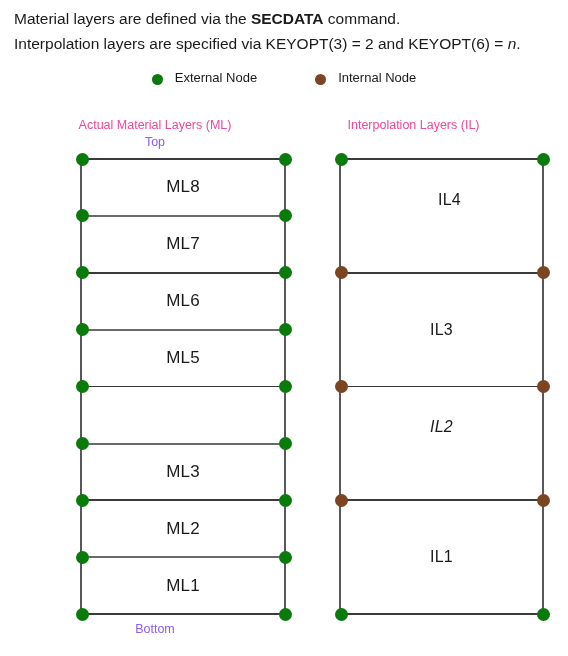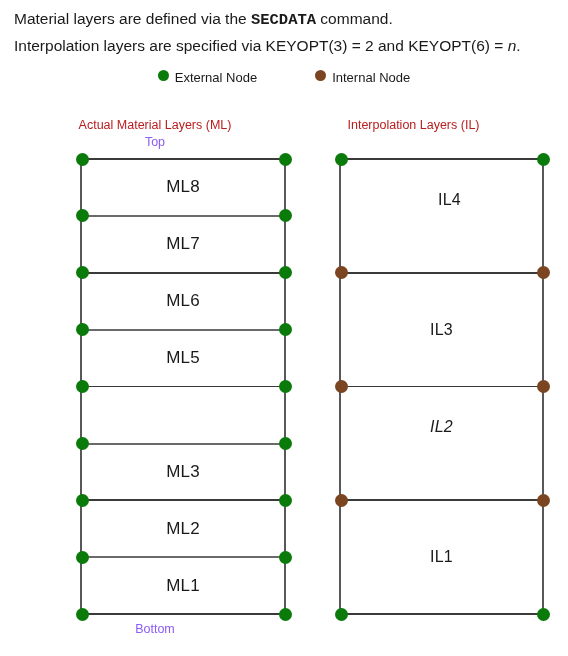--- a/index.html
+++ b/index.html
@@ -22,55 +22,55 @@
     left: 14px;
     top: 6px;
     width: 552px;
   }
   .header-line {
     font-size: 15.5px;
     line-height: 25px;
     color: #1a1a1a;
     white-space: nowrap;
   }
-  .bold { font-weight: bold; font-family: Liberation Mono, monospace; }
+  .bold { font-weight: bold; }
   .ital { font-style: italic; }
 
   
   .legend {
     position: absolute;
     left: 0;
     top: 70px;
     width: 568px;
     display: flex;
     justify-content: center;
     gap: 58px;
   }
   .legend-item {
     display: flex;
-    align-items: flex-start;
-    gap: 6px;
+    align-items: flex-end;
+    gap: 12px;
   }
   .legend-dot {
     width: 11px;
     height: 11px;
     border-radius: 50%;
     display: block;
   }
   .legend-label {
     font-size: 13px;
     color: #1a1a1a;
     white-space: nowrap;
   }
 
   
   .col-title {
     position: absolute;
     font-size: 12.5px;
-    color: #b91c1c;
+    color: #ec4899;
     white-space: nowrap;
     text-align: center;
   }
   #ml-title { left: 52px;  top: 118px; width: 206px; }
   #il-title { left: 311px; top: 118px; width: 205px; }
 
   .edge-label {
     position: absolute;
     font-size: 12.5px;
     color: #8b5cf6;

